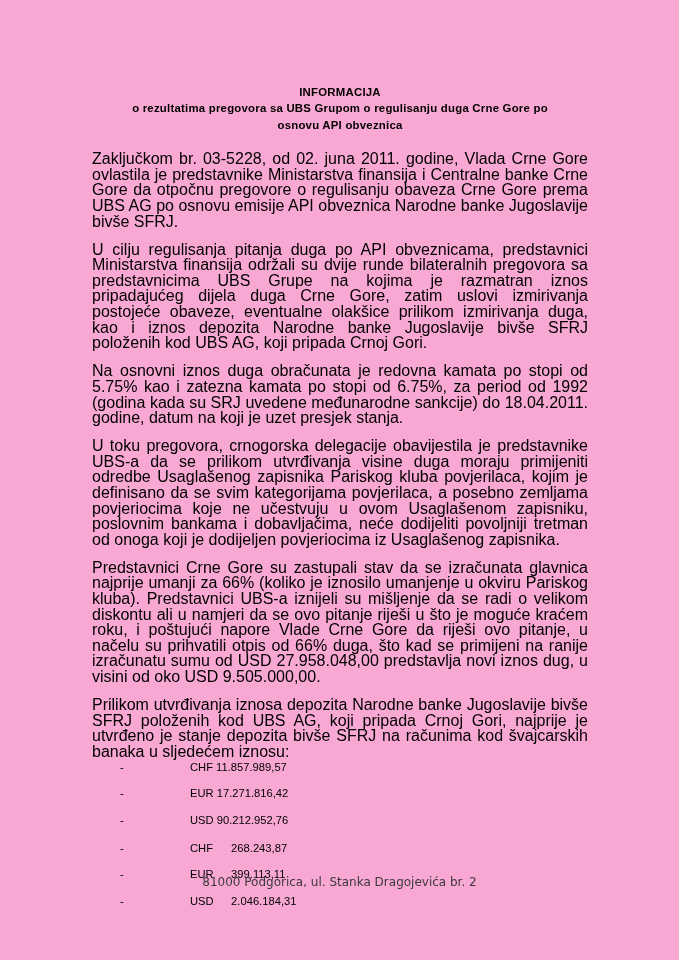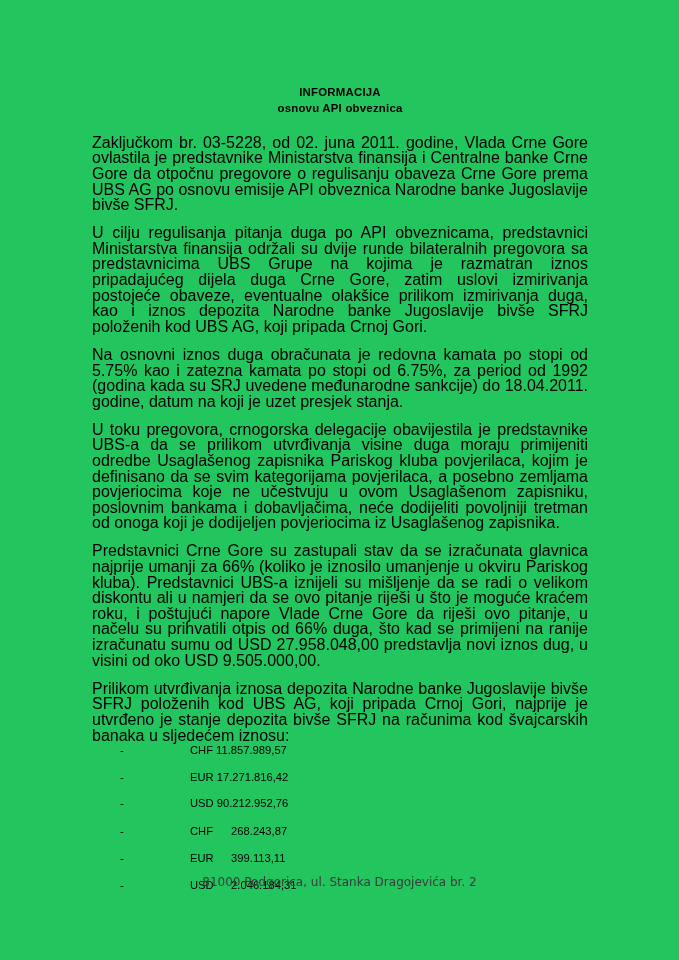--- a/index.html
+++ b/index.html
@@ -10,21 +10,21 @@
   }
   body {
     font-family: "Liberation Sans", sans-serif;
     color: #000000;
   }
   .page {
     position: relative;
     width: 679px;
     height: 960px;
     margin: 0 auto;
-    background: #22c55e;
+    background: #f9a8d4;
     overflow: hidden;
     box-sizing: border-box;
   }
   .content {
     position: absolute;
     left: 92px;
     top: 84px;
     width: 496px;
   }
 
@@ -108,20 +108,21 @@
 </style>
 </head>
 <body>
 
 <div class="page">
 
   <div class="content">
 
     <div class="doc-title">
       <span class="title-main">INFORMACIJA</span>
+      <span class="title-sub">o rezultatima pregovora sa UBS Grupom o regulisanju duga Crne Gore po</span>
       <span class="title-sub">osnovu API obveznica</span>
     </div>
 
     <p class="para">Zaključkom br. 03-5228, od 02. juna 2011. godine, Vlada Crne Gore ovlastila je predstavnike Ministarstva finansija i Centralne banke Crne Gore da otpočnu pregovore o regulisanju obaveza Crne Gore prema UBS AG po osnovu emisije API obveznica Narodne banke Jugoslavije bivše SFRJ.</p>
 
     <p class="para">U cilju regulisanja pitanja duga po API obveznicama, predstavnici Ministarstva finansija održali su dvije runde bilateralnih pregovora sa predstavnicima UBS Grupe na kojima je razmatran iznos pripadajućeg dijela duga Crne Gore, zatim uslovi izmirivanja postojeće obaveze, eventualne olakšice prilikom izmirivanja duga, kao i iznos depozita Narodne banke Jugoslavije bivše SFRJ položenih kod UBS AG, koji pripada Crnoj Gori.</p>
 
 
     <p class="para">Na osnovni iznos duga obračunata je redovna kamata po stopi od 5.75% kao i zatezna kamata po stopi od 6.75%, za period od 1992 (godina kada su SRJ uvedene međunarodne sankcije) do 18.04.2011. godine, datum na koji je uzet presjek stanja.</p>
 

